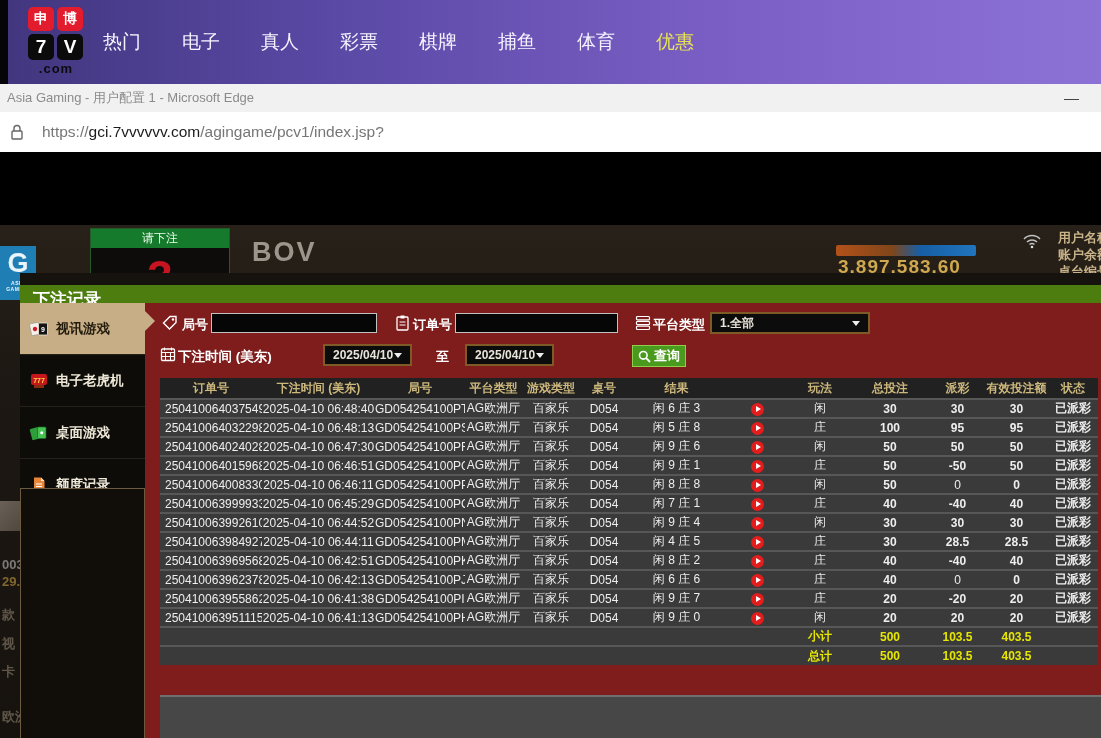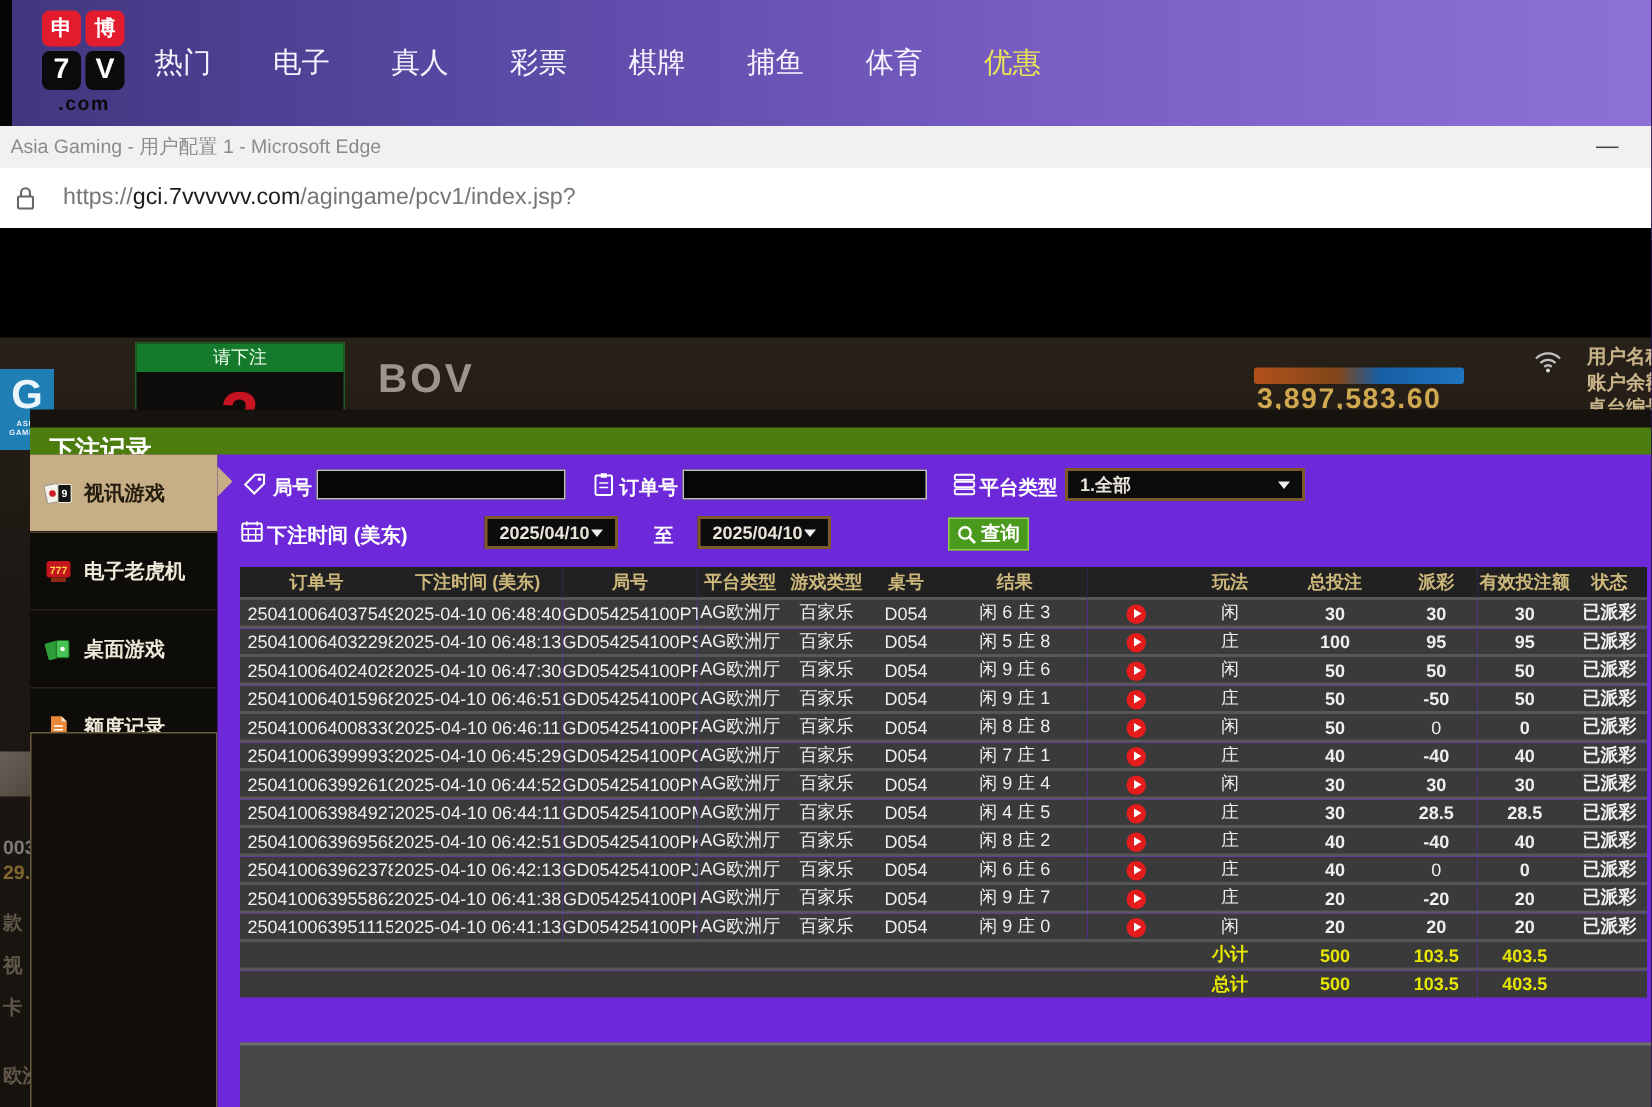--- a/index.html
+++ b/index.html
@@ -74,21 +74,21 @@
   .sidebar { position:absolute; left:0; top:30px; width:125px; bottom:0; background:#0e0c09; }
   .side-item { height:52px; border-bottom:1px solid #272219; display:flex; align-items:center; padding-left:9px;
                position:relative; color:#eee8d8; font-size:13.5px; font-weight:bold; cursor:pointer; }
   .side-item.active { background:#c7ae87; color:#241c0d; }
   .side-item.active::after { content:''; position:absolute; right:-10px; top:8px;
                border-left:10px solid #c7ae87; border-top:10px solid transparent; border-bottom:10px solid transparent; z-index:3; }
   .side-icon { width:20px; height:18px; margin-right:7px; display:inline-flex; align-items:center; justify-content:center; }
   .side-filler { position:absolute; top:185px; left:0; right:0; bottom:0; background:#110e09;
                  border:1px solid #6b5c41; border-bottom:none; }
 
-  .content { position:absolute; left:125px; top:30px; right:0; bottom:0; background:#6d28d9; }
+  .content { position:absolute; left:125px; top:30px; right:0; bottom:0; background:#7f1d1d; }
   .f-icon { position:absolute; }
   .f-label { position:absolute; color:#fff; font-weight:bold; font-size:13px; }
   .f-input { position:absolute; height:20px; background:#060606; border:1px solid #c2c2c2; color:#eee;
              font-size:12px; padding:0 5px; font-family:"Liberation Sans",sans-serif; }
   .f-select { position:absolute; height:22px; background:#0c0c0c; border:2px solid #7d5a26; color:#e9e4d9;
               font-size:12px; font-weight:bold; display:flex; align-items:center; padding:0 8px; cursor:pointer; }
   .f-select .caret { margin-left:auto; width:0; height:0; border-top:5px solid #eee;
               border-left:4px solid transparent; border-right:4px solid transparent; }
   .btn-search { position:absolute; left:487px; top:42px; width:54px; height:22px; background:#4a9a1d;
                 border:1px solid #8fce4a; color:#fff; font-size:13px; font-weight:bold;

